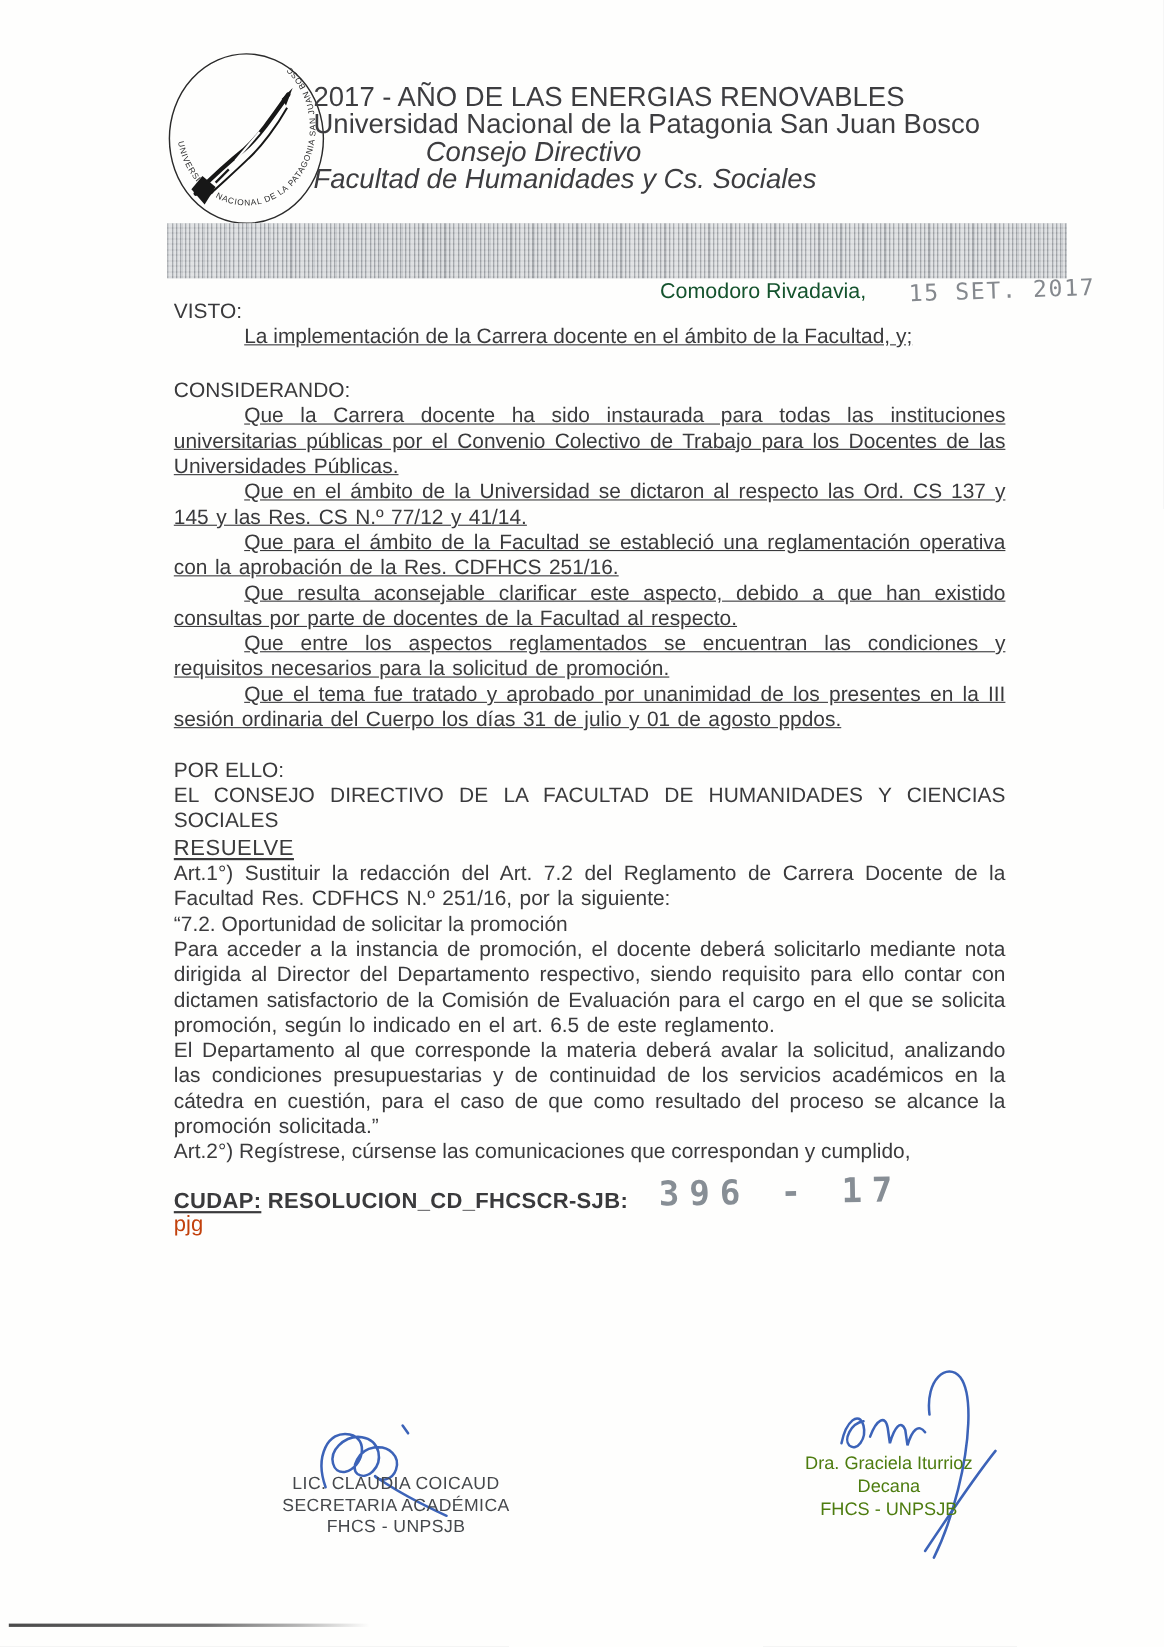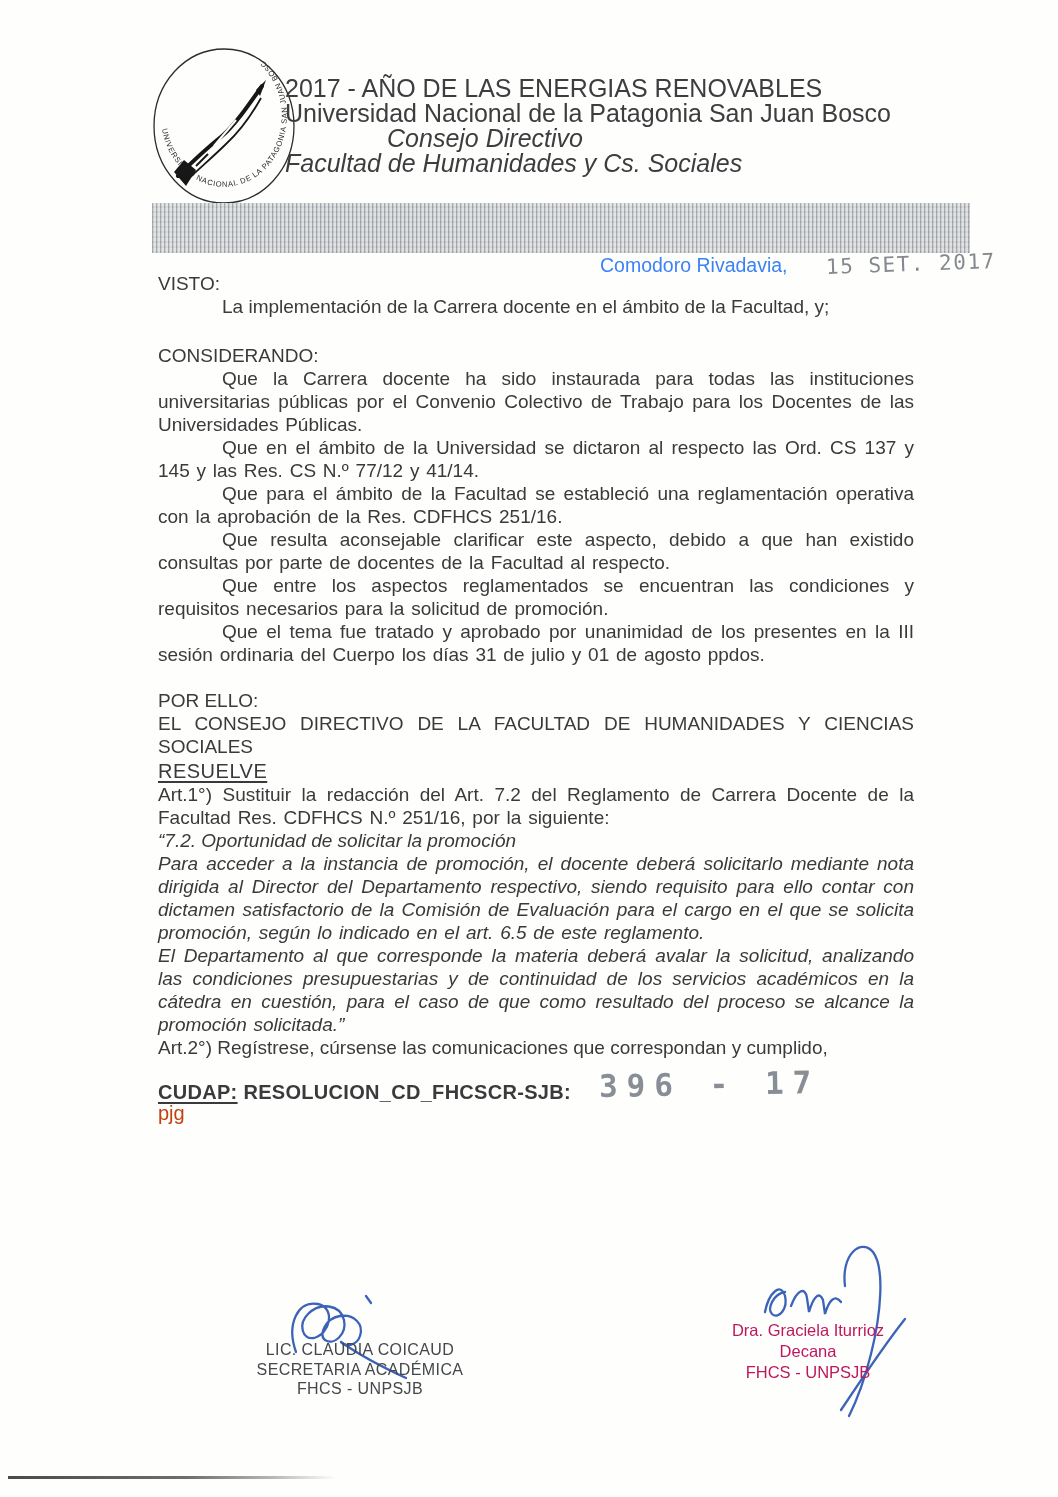--- a/index.html
+++ b/index.html
@@ -22,40 +22,40 @@
   .header-text .it{font-style:italic;}
   
   .band{
     position:absolute;left:152px;top:203px;width:818px;height:50px;
     background:
       repeating-linear-gradient(90deg, rgba(110,114,120,0.40) 0 1px, rgba(205,208,211,0.45) 1px 2px, rgba(238,239,240,0.55) 2px 4px),
       repeating-linear-gradient(0deg, rgba(150,153,158,0.30) 0 2px, rgba(220,222,224,0.30) 2px 5px),
       linear-gradient(90deg,#cdd0d3,#c5c8cb 30%,#d3d5d7 60%,#c8cbce);
   }
   
-  .dateline{position:absolute;left:600px;top:254px;font-size:19.5px;color:#3b82f6;text-align:right;}
+  .dateline{position:absolute;left:600px;top:254px;font-size:19.5px;color:#14532d;text-align:right;}
   .date-stamp{
     position:absolute;left:826px;top:252px;
     font-family:"DejaVu Sans Mono", monospace;
     font-size:21px;letter-spacing:1.5px;color:#85898e;
     transform:rotate(-2deg);white-space:nowrap;
   }
   
   .doc-body{
     position:absolute;left:158px;top:272px;width:756px;
     font-size:19px;line-height:23px;color:#3a3a3c;
   }
   .doc-body p{margin:0;}
   .label{white-space:nowrap;}
-  .indent{text-indent:64px;}
+  .indent{text-indent:64px;text-decoration:underline;}
   .jus{text-align:justify;word-spacing:1.5px;}
   .mt-consid{margin-top:26px;}
   .mt-p1{margin-top:24px;}
   .mt-porello{margin-top:23px;}
-  .it{font-style:italic;}
+  .it{}
   .resuelve{margin-top:2px;font-size:20px;letter-spacing:0.5px;}
   .resuelve span{text-decoration:underline;text-underline-offset:3px;}
   .mt-art1{margin-top:20px;}
   .mt-art2{margin-top:22px;}
   .cudap{margin-top:18px;font-weight:bold;font-size:20px;letter-spacing:0.3px;white-space:nowrap;}
   .cudap .ul{text-decoration:underline;text-underline-offset:3px;}
   .number-stamp{
     display:inline-block;margin-left:22px;
     font-family:"DejaVu Sans Mono", monospace;font-weight:bold;
     font-size:31px;letter-spacing:9px;color:#878e95;
@@ -64,21 +64,21 @@
   .initials{font-size:20px;line-height:18px;color:#c2410c;}
   
   .sig{position:absolute;text-align:center;}
   .sig-left{left:250px;top:1288px;width:220px;}
   .sig-right{left:698px;top:1234px;width:220px;}
   .sig .ink{position:absolute;pointer-events:none;}
   .sig-left .ink{left:28px;top:2px;width:150px;height:100px;}
   .sig-right .ink{left:55px;top:0;width:165px;height:186px;}
   .sig-text{position:relative;}
   .sig-left .sig-text{padding-top:52px;font-size:16px;line-height:19.5px;color:#44474b;letter-spacing:0.4px;}
-  .sig-right .sig-text{padding-top:86px;font-size:16.5px;line-height:21px;color:#be185d;}
+  .sig-right .sig-text{padding-top:86px;font-size:16.5px;line-height:21px;color:#4d7c0f;}
   
   .scan-line{
     position:absolute;left:8px;top:1476px;width:328px;height:3px;
     background:linear-gradient(90deg,#4a4a4a 0%,#6f6f6f 55%,#b5b5b5 80%,rgba(180,180,180,0) 100%);
   }
 </style>
 </head>
 <body>
 
 <div class="page">

